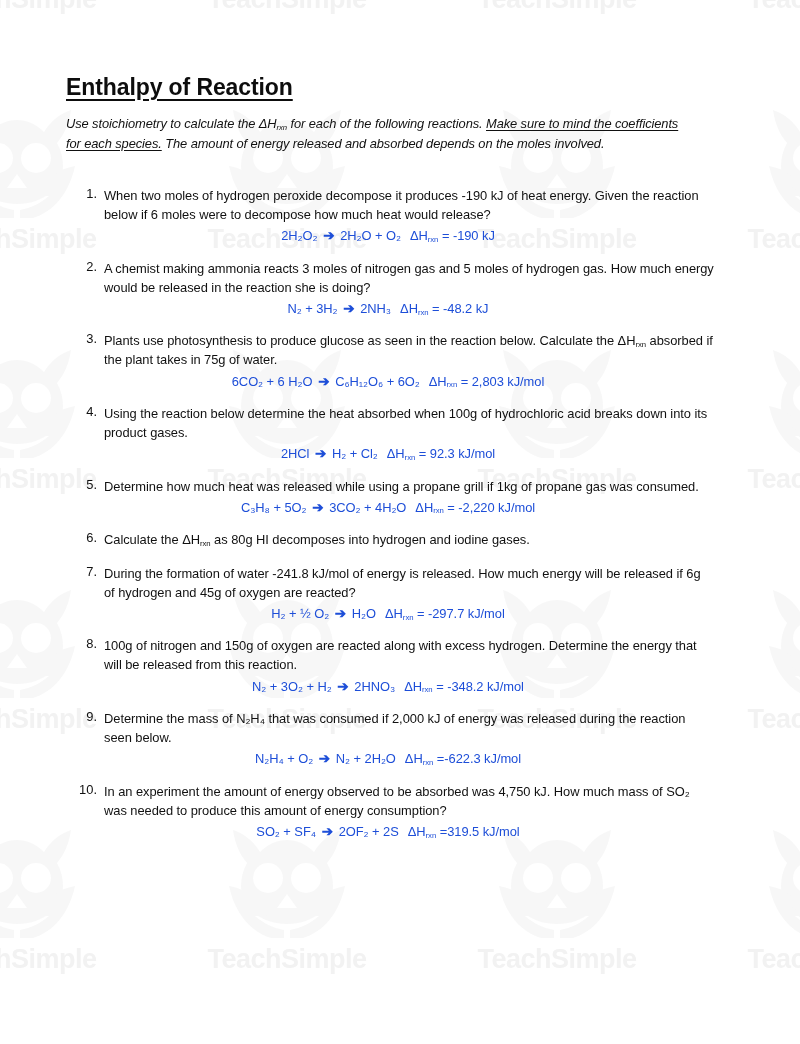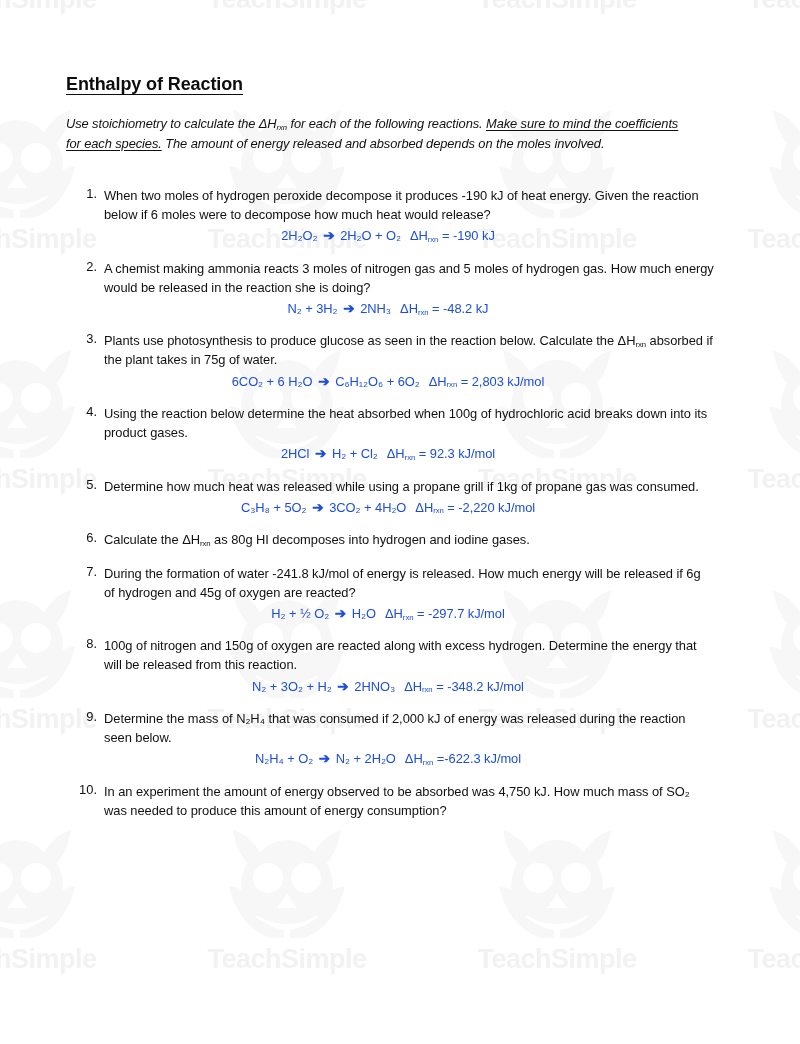--- a/index.html
+++ b/index.html
@@ -51,21 +51,21 @@
   
   #page {
     position: relative;
     z-index: 2;
     padding: 0;
   }
   #doc-title {
     position: absolute;
     left: 66px;
     top: 74px;
-    font-size: 18px;
+    font-size: 23px;
     font-weight: 700;
     color: #0d0d0d;
     text-decoration: underline;
     text-underline-offset: 4px;
     letter-spacing: -0.1px;
   }
   #instructions {
     position: absolute;
     left: 66px;
     top: 114px;
@@ -359,16 +359,17 @@
       <li class="problem">
         <div class="prob-text">100g of nitrogen and 150g of oxygen are reacted along with excess hydrogen. Determine the energy that will be released from this reaction.</div>
         <div class="equation"><span>N₂ + 3O₂ + H₂</span><span class="arrow"> ➔ </span><span>2HNO₃</span><span class="gap"></span><span class="dh">ΔH<sub>rxn</sub></span><span> = -348.2 kJ/mol</span></div>
       </li>
       <li class="problem">
         <div class="prob-text">Determine the mass of <span>N₂H₄</span> that was consumed if 2,000 kJ of energy was released during the reaction seen below.</div>
         <div class="equation"><span>N₂H₄ + O₂</span><span class="arrow"> ➔ </span><span>N₂ + 2H₂O</span><span class="gap"></span><span class="dh">ΔH<sub>rxn</sub></span><span> =-622.3 kJ/mol</span></div>
       </li>
       <li class="problem">
         <div class="prob-text">In an experiment the amount of energy observed to be absorbed was 4,750 kJ. How much mass of <span>SO₂</span> was needed to produce this amount of energy consumption?</div>
+        <div class="equation"><span>SO₂ + SF₄</span><span class="arrow"> ➔ </span><span>2OF₂ + 2S</span><span class="gap"></span><span class="dh">ΔH<sub>rxn</sub></span><span> =319.5 kJ/mol</span></div>
       </li>
     </ol>
 
 </div>
 
 </body></html>

